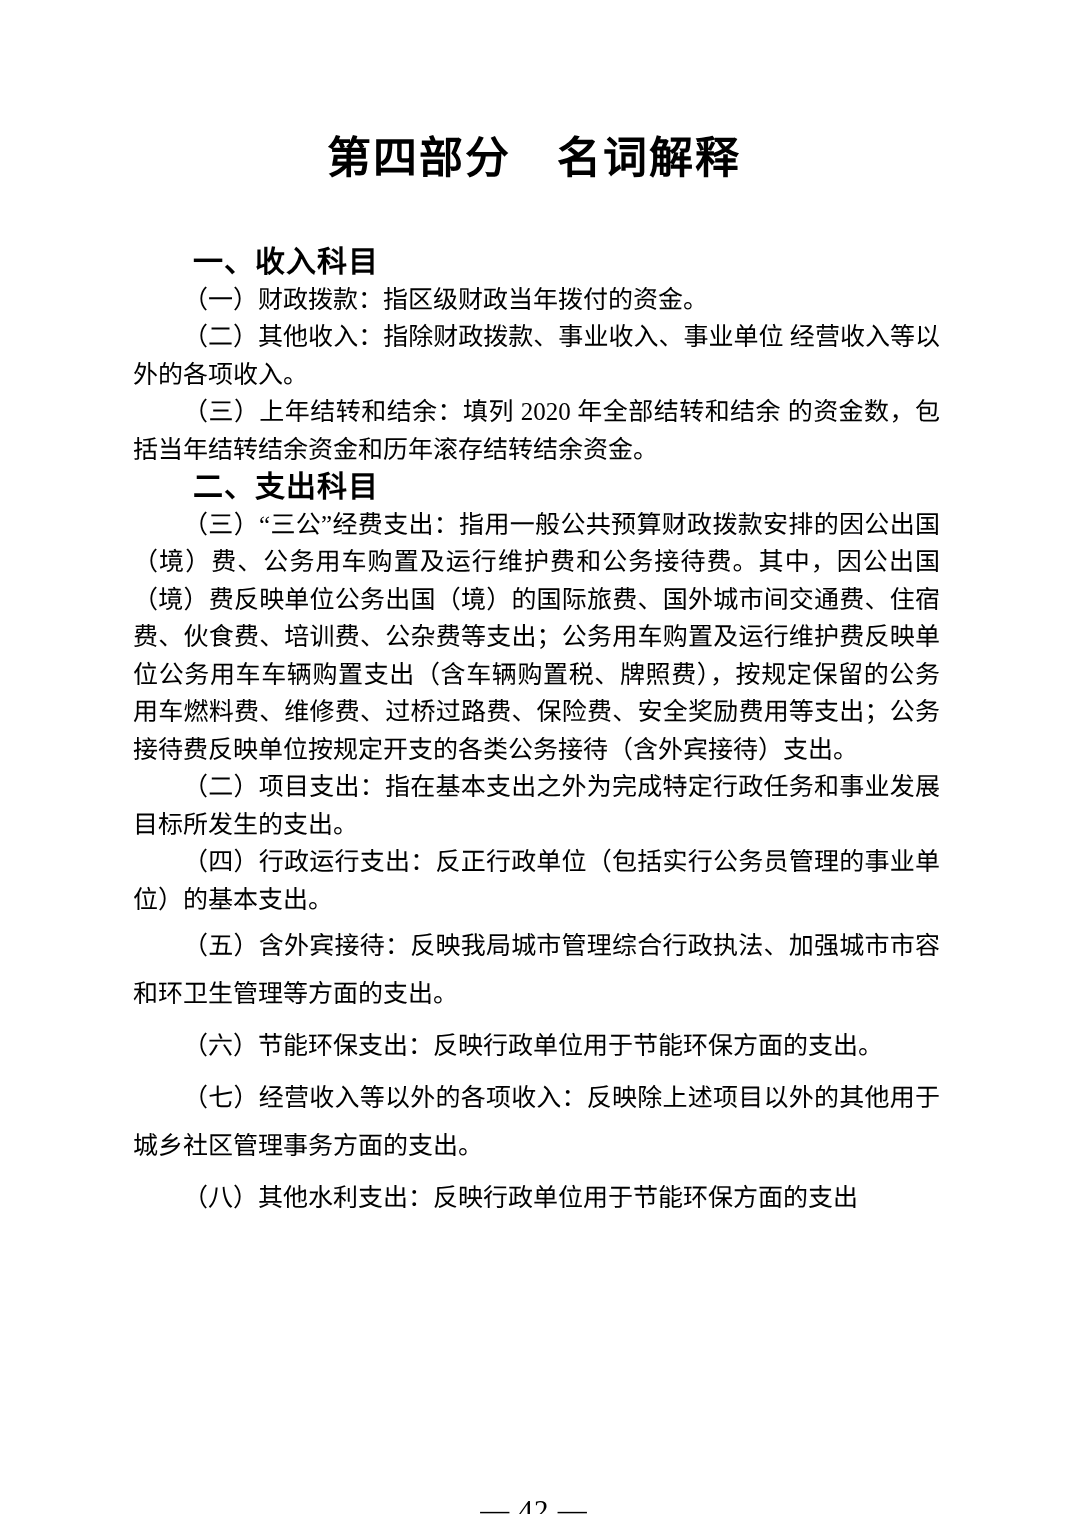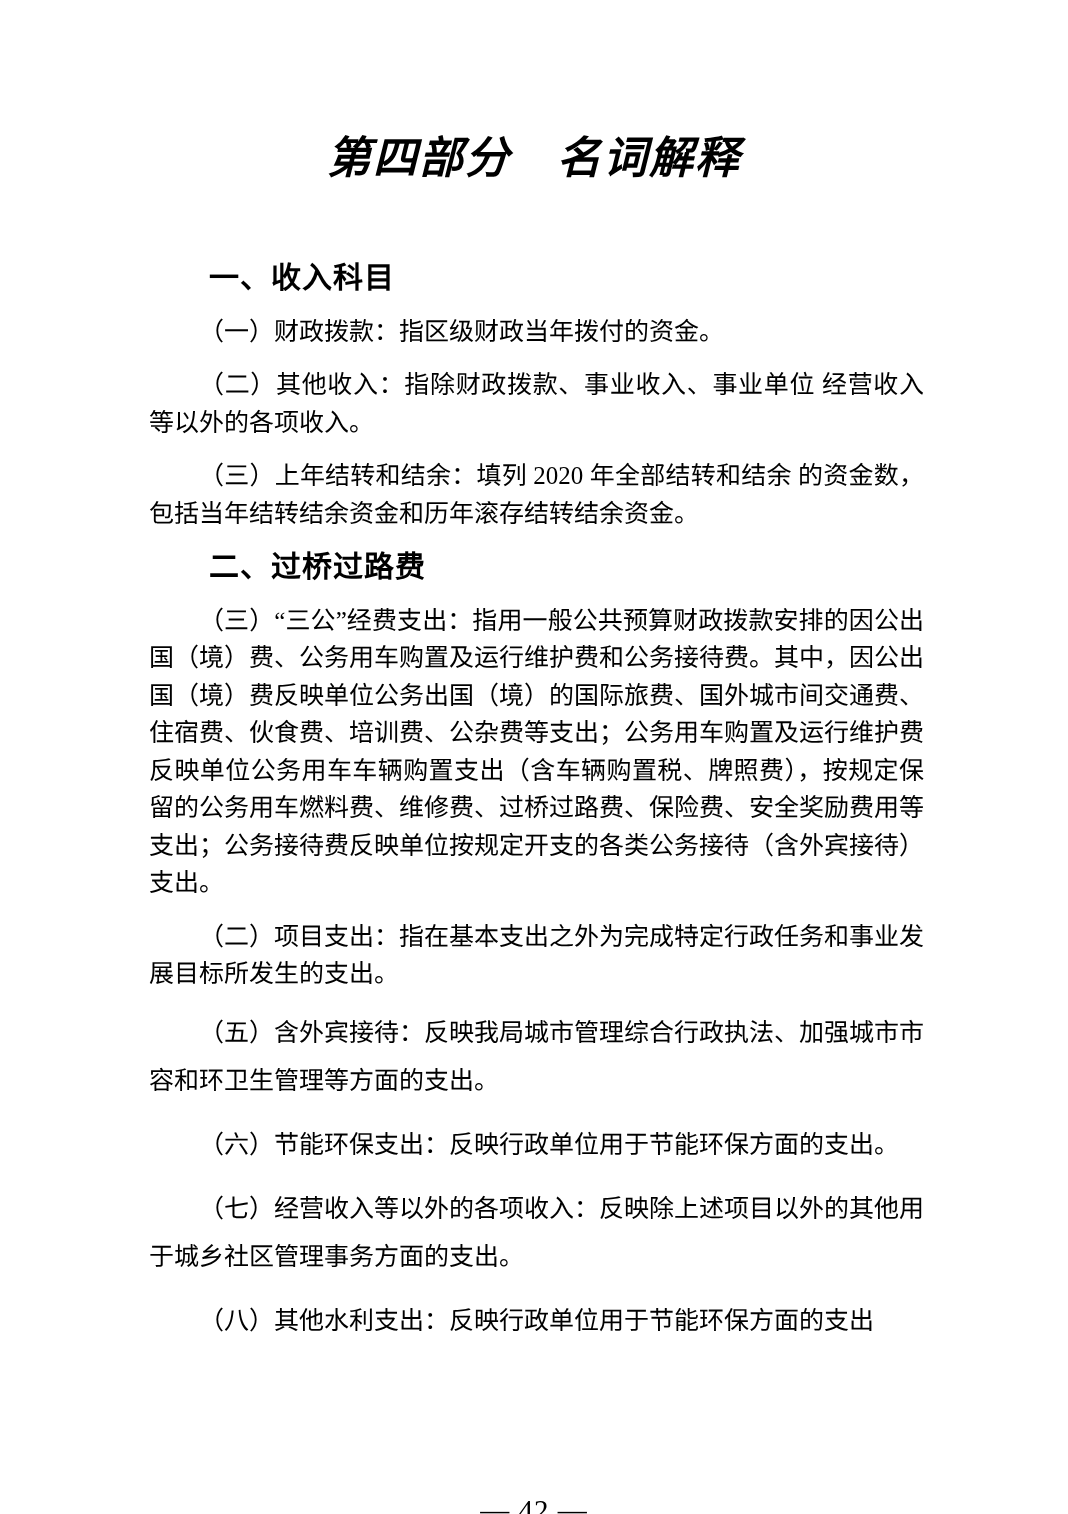--- a/index.html
+++ b/index.html
@@ -21,30 +21,29 @@
     top: 134px;
     left: 0;
     width: 100%;
     margin: 0;
     text-align: center;
     font-size: 44px;
     line-height: 1.15;
     font-weight: 700;
     letter-spacing: 2px;
     font-family: "Liberation Serif", "DejaVu Serif", serif;
-    font-style: italic;
   }
   .content {
     position: absolute;
     top: 243px;
     left: 133px;
     width: 807px;
   }
   .content p {
-    margin: 16px;
+    margin: 0;
     font-family: Liberation Serif, serif;
   }
   .heading {
     font-size: 30px;
     line-height: 37.5px;
     font-weight: 700;
     text-indent: 2em;
     font-family: "Liberation Sans", "DejaVu Sans", sans-serif;
     letter-spacing: 1px;
   }
@@ -75,23 +74,24 @@
 
 <div class="page">
 
   <h1 class="doc-title">第四部分　名词解释</h1>
 
   <div class="content">
     <p class="heading">一、收入科目</p>
     <p class="para">（一）财政拨款：指区级财政当年拨付的资金。</p>
     <p class="para">（二）其他收入：指除财政拨款、事业收入、事业单位 经营收入等以外的各项收入。</p>
     <p class="para">（三）上年结转和结余：填列 2020 年全部结转和结余 的资金数，包括当年结转结余资金和历年滚存结转结余资金。</p>
-    <p class="heading">二、过桥过路费</p>
+    <p class="heading">二、支出科目</p>
     <p class="para">（三）“三公”经费支出：指用一般公共预算财政拨款安排的因公出国（境）费、公务用车购置及运行维护费和公务接待费。其中，因公出国（境）费反映单位公务出国（境）的国际旅费、国外城市间交通费、住宿费、伙食费、培训费、公杂费等支出；公务用车购置及运行维护费反映单位公务用车车辆购置支出（含车辆购置税、牌照费），按规定保留的公务用车燃料费、维修费、过桥过路费、保险费、安全奖励费用等支出；公务接待费反映单位按规定开支的各类公务接待（含外宾接待）支出。</p>
     <p class="para">（二）项目支出：指在基本支出之外为完成特定行政任务和事业发展目标所发生的支出。</p>
+    <p class="para">（四）行政运行支出：反正行政单位（包括实行公务员管理的事业单位）的基本支出。</p>
     <p class="para para-wide">（五）含外宾接待：反映我局城市管理综合行政执法、加强城市市容和环卫生管理等方面的支出。</p>
     <p class="para para-wide">（六）节能环保支出：反映行政单位用于节能环保方面的支出。</p>
     <p class="para para-wide">（七）经营收入等以外的各项收入：反映除上述项目以外的其他用于城乡社区管理事务方面的支出。</p>
     <p class="para para-wide">（八）其他水利支出：反映行政单位用于节能环保方面的支出</p>
   </div>
 
   <div class="footer">— 42 —</div>
 
 </div>
 

